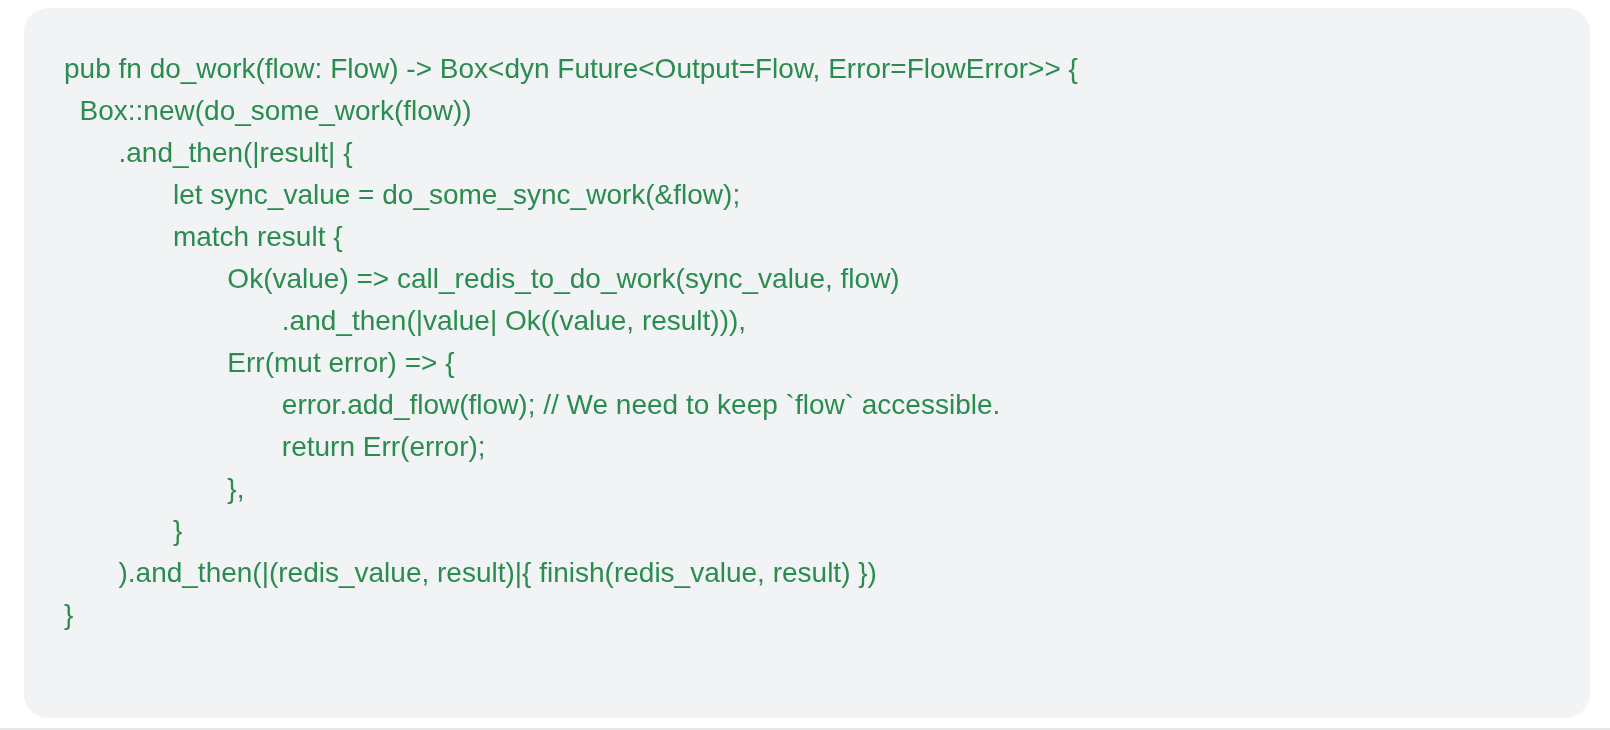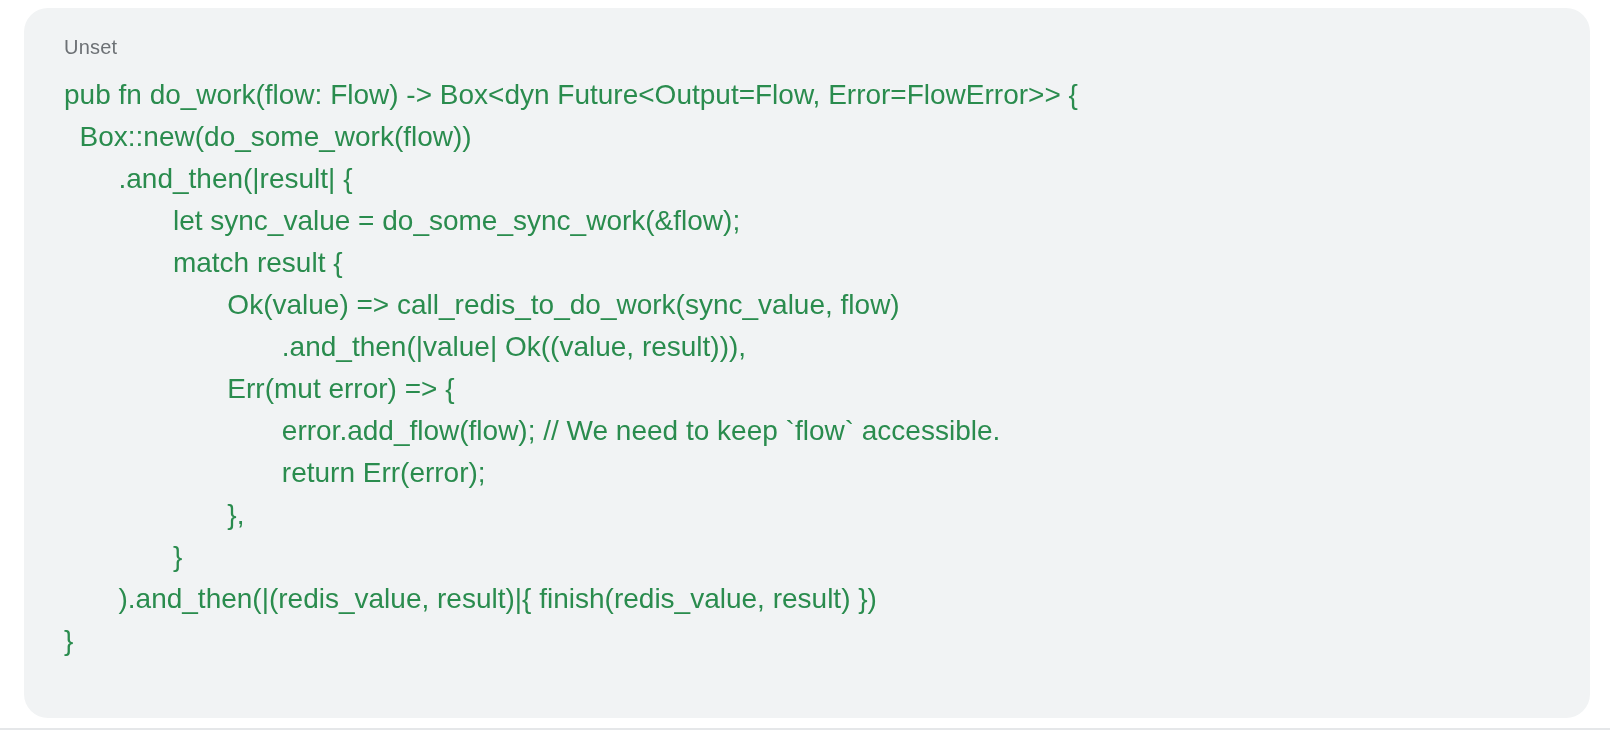--- a/index.html
+++ b/index.html
@@ -52,21 +52,20 @@
     width: 100%;
     height: 2px;
     background: var(--bottom-divider, #e5e7e9);
   }
 </style>
 </head>
 <body>
 
 <div class="page">
   <div class="code-card">
-    <span class="lang-label">Unset</span>
     <pre class="code-block">pub fn do_work(flow: Flow) -&gt; Box&lt;dyn Future&lt;Output=Flow, Error=FlowError&gt;&gt; {
   Box::new(do_some_work(flow))
        .and_then(|result| {
               let sync_value = do_some_sync_work(&amp;flow);
               match result {
                      Ok(value) =&gt; call_redis_to_do_work(sync_value, flow)
                             .and_then(|value| Ok((value, result))),
                      Err(mut error) =&gt; {
                             error.add_flow(flow); // We need to keep `flow` accessible.
                             return Err(error);

